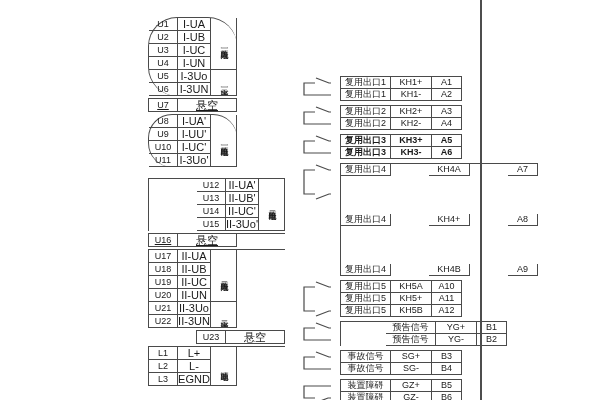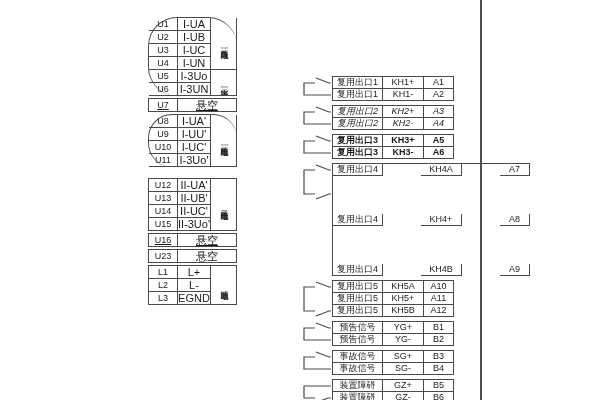--- a/index.html
+++ b/index.html
@@ -8,21 +8,21 @@
     font-family:"Liberation Sans", sans-serif;color:#1a1a1a;
   }
   .stack{position:absolute;}
   .lbox,.rbox{
     display:grid;background:#fff;
     border-top:1px solid #4a4a4a;border-left:1px solid #4a4a4a;
     margin-bottom:2px;
   }
   .lbox{grid-template-columns:29px 33px 26px;}
   .lbox.merged{grid-template-columns:29px 59px;}
-  .rbox{grid-template-columns:50px 41px 30px;}
+  .rbox{grid-template-columns:50px 41px 30px;margin-left:8px;}
   .cell{
     box-sizing:border-box;
     border-right:1px solid #4a4a4a;border-bottom:1px solid #4a4a4a;
     display:flex;align-items:center;justify-content:center;
     font-size:9px;line-height:1;white-space:nowrap;overflow:hidden;
   }
   .s{font-size:11px;}
   .grp{
     writing-mode:vertical-lr;text-orientation:upright;
     font-size:8px;line-height:12px;letter-spacing:0;padding:0;
@@ -70,39 +70,55 @@
       <div class="cell s">I-UU'</div>
       <div class="cell t">U10</div>
       <div class="cell s">I-UC'</div>
       <div class="cell t">U11</div>
       <div class="cell s">I-3Uo'</div>
     </div>
   </div>
 
   <div class="stack" style="left:148px;top:178px;">
 
-    <div class="lbox" style="grid-template-rows:repeat(4,13px);">
+    <div class="lbox" style="grid-template-rows:repeat(4,13px);padding-left:48px;">
       <div class="cell grp" style="grid-area:1/3/5/4;">二段电压输出</div>
       <div class="cell t">U12</div>
       <div class="cell s">II-UA'</div>
       <div class="cell t">U13</div>
       <div class="cell s">II-UB'</div>
       <div class="cell t">U14</div>
       <div class="cell s">II-UC'</div>
       <div class="cell t">U15</div>
       <div class="cell s">II-3Uo'</div>
     </div>
 
     <div class="lbox merged" style="grid-template-rows:13px;text-decoration:underline;">
       <div class="cell t">U16</div>
       <div class="cell s">悬空</div>
     </div>
 
-
-    <div class="lbox merged" style="grid-template-rows:13px;">
+    <div class="lbox" style="grid-template-rows:repeat(6,13px);">
+      <div class="cell grp" style="grid-area:1/3/5/4;">二段电压输入</div>
+      <div class="cell grp grp2" style="grid-area:5/3/7/4;">二段零序</div>
+      <div class="cell t">U17</div>
+      <div class="cell s">II-UA</div>
+      <div class="cell t">U18</div>
+      <div class="cell s">II-UB</div>
+      <div class="cell t">U19</div>
+      <div class="cell s">II-UC</div>
+      <div class="cell t">U20</div>
+      <div class="cell s">II-UN</div>
+      <div class="cell t">U21</div>
+      <div class="cell s">II-3Uo</div>
+      <div class="cell t">U22</div>
+      <div class="cell s">II-3UN</div>
+    </div>
+
+    <div class="lbox merged" style="grid-template-rows:13px;margin-left:48px;">
       <div class="cell t">U23</div>
       <div class="cell s">悬空</div>
     </div>
 
     <div class="lbox" style="grid-template-rows:repeat(3,13px);">
       <div class="cell grp" style="grid-area:1/3/4/4;">辅助电源</div>
       <div class="cell t">L1</div>
       <div class="cell s">L+</div>
       <div class="cell t">L2</div>
       <div class="cell s">L-</div>
@@ -124,21 +140,21 @@
         <div class="cell rl">复用出口1</div>
         <div class="cell rterm">KH1-</div>
         <div class="cell rpin">A2</div>
       </div>
     </div>
 
     <div class="rgroup">
       <svg class="sym" width="32" height="25" viewBox="0 0 32 25">
           <path d="M31 19 H4 V7 H15 M16 2 L29 7 H31"></path>
         </svg>
-      <div class="rbox" style="grid-template-rows:repeat(2,12px);font-style:italic;">
+      <div class="rbox" style="grid-template-rows:repeat(2,12px);">
         <div class="cell rl">复用出口2</div>
         <div class="cell rterm">KH2+</div>
         <div class="cell rpin">A3</div>
         <div class="cell rl">复用出口2</div>
         <div class="cell rterm">KH2-</div>
         <div class="cell rpin">A4</div>
       </div>
     </div>
 
     <div class="rgroup">
@@ -186,21 +202,21 @@
         <div class="cell rl">复用出口5</div>
         <div class="cell rterm">KH5B</div>
         <div class="cell rpin">A12</div>
       </div>
     </div>
 
     <div class="rgroup">
       <svg class="sym" width="32" height="25" viewBox="0 0 32 25">
           <path d="M31 19 H4 V7 H15 M16 2 L29 7 H31"></path>
         </svg>
-      <div class="rbox" style="grid-template-rows:repeat(2,12px);">
+      <div class="rbox" style="grid-template-rows:repeat(2,12px);padding-left:45px;">
         <div class="cell rl">预告信号</div>
         <div class="cell rterm">YG+</div>
         <div class="cell rpin">B1</div>
         <div class="cell rl">预告信号</div>
         <div class="cell rterm">YG-</div>
         <div class="cell rpin">B2</div>
       </div>
     </div>
 
     <div class="rgroup">

